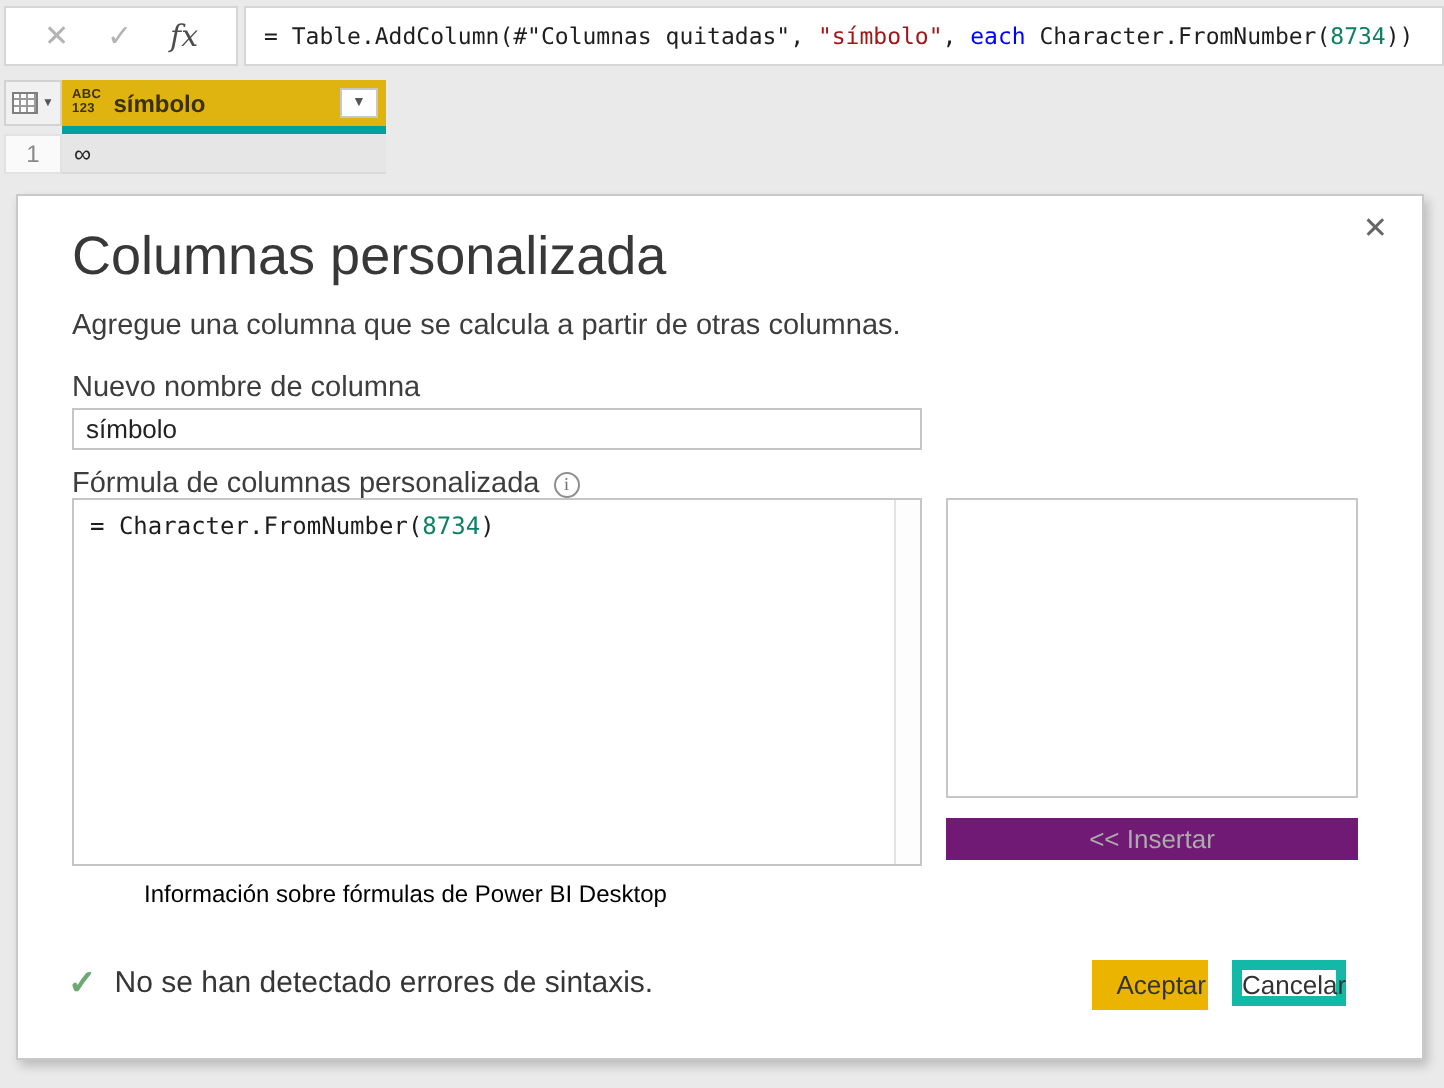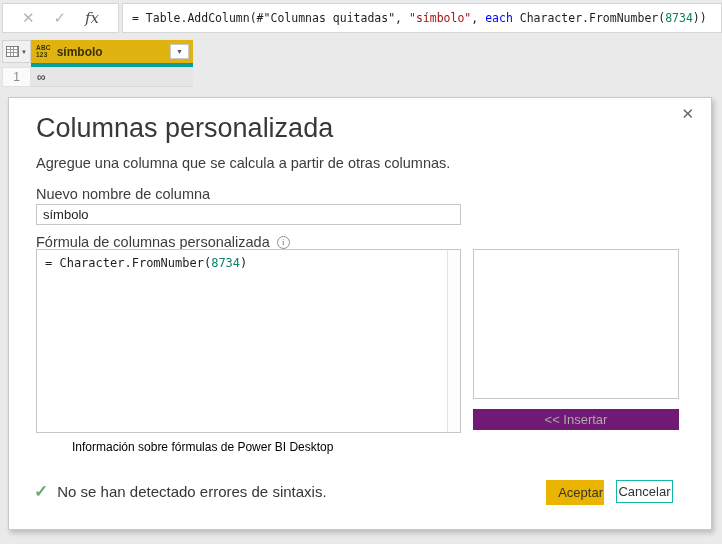--- a/index.html
+++ b/index.html
@@ -120,21 +120,21 @@
   .check-icon { color:#6ea873; font-size:17px; font-weight:bold; margin-right:9px; }
   .status-text { font-size:15px; color:#363636; }
   .accept-btn {
     position:absolute; left:537px; top:382px; width:58px; height:25px;
     background:#eab400; border:1px solid #eab400; color:#333; font-size:13px;
     font-family:"Liberation Sans", sans-serif;
     text-align:right;
   }
   .cancel-btn {
     position:absolute; left:607px; top:382px; width:57px; height:23px;
-    background:#fff; border:1px solid #14b8a6; color:#333; font-size:13px;
+    background:#fff; border:5px solid #14b8a6; color:#333; font-size:13px;
     font-family:"Liberation Sans", sans-serif;
   }
 </style>
 </head>
 <body>
 
 <div class="fbar-icons">
   <span class="xicon">✕</span>
   <span class="vicon">✓</span>
   <span class="fxicon">fx</span>

